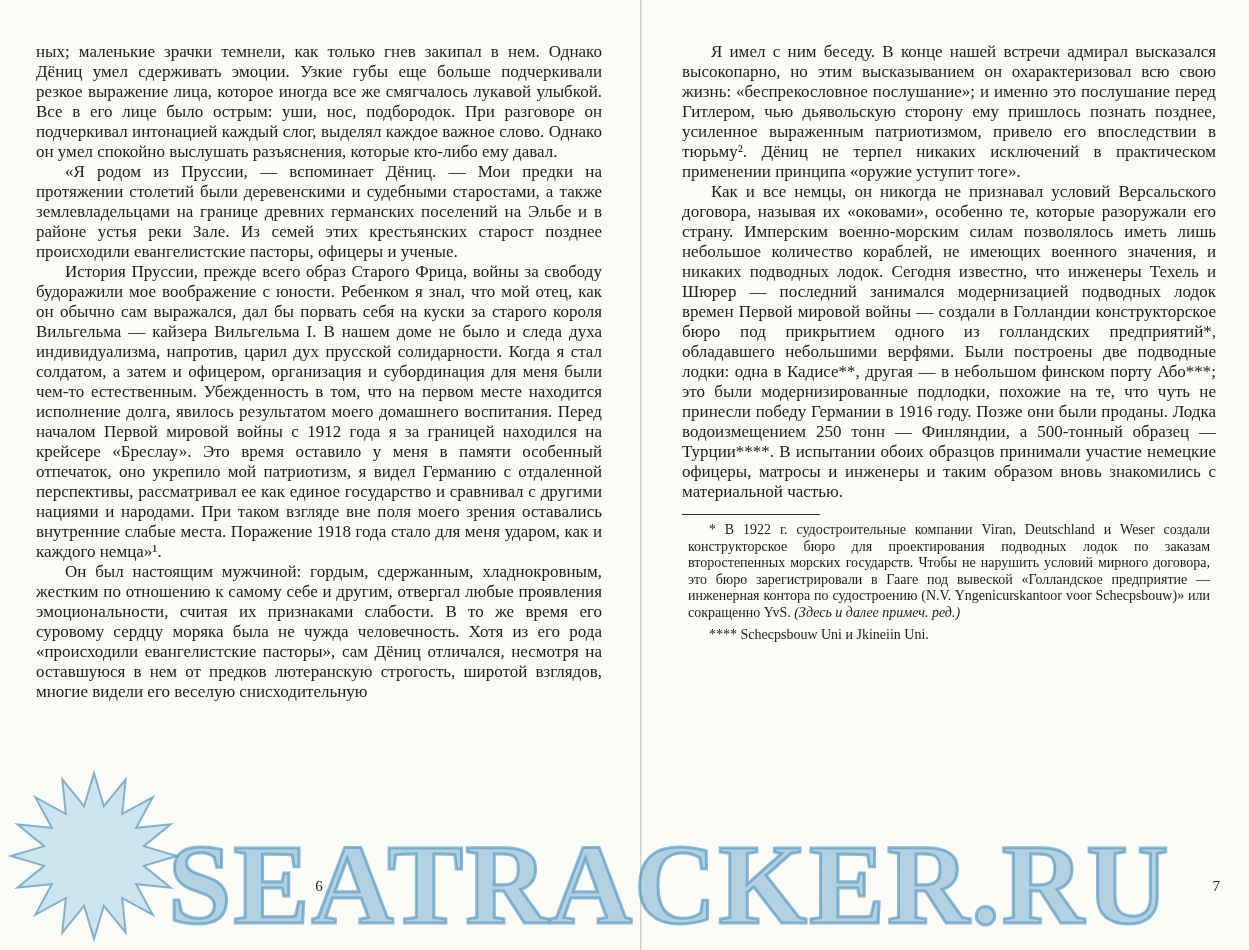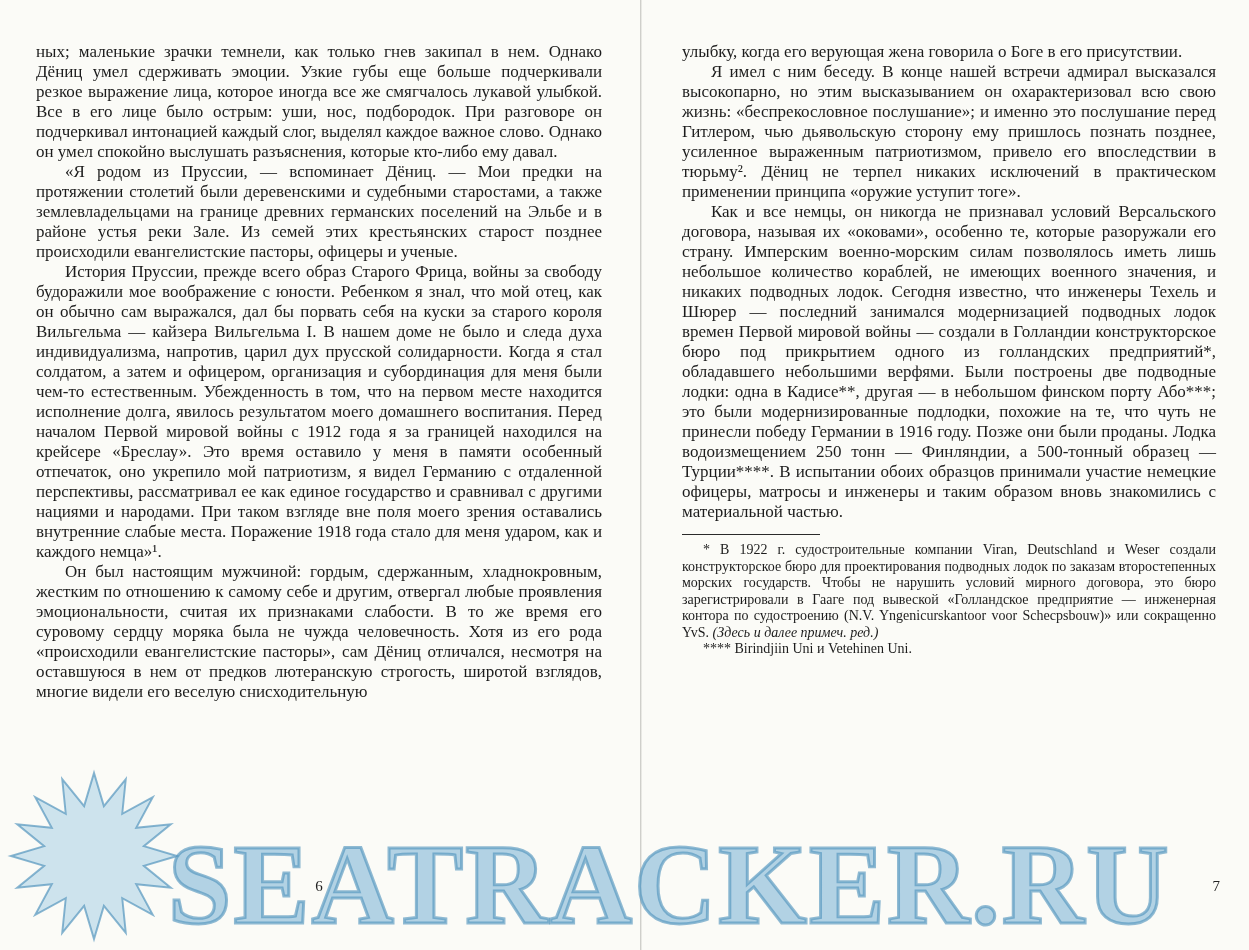--- a/index.html
+++ b/index.html
@@ -29,21 +29,21 @@
     hyphens: auto; -webkit-hyphens: auto;
   }
   .para.continuation { text-indent: 0; }
   .footnote-block { margin-top: 12px; }
   .footnote-sep {
     width: 138px; height: 0;
     border-top: 1.5px solid #2a2a2a;
     margin: 4px 0 7px 0;
   }
   .footnote {
-    margin: 0;
+    margin: 6px;
     text-align: justify;
     text-indent: 1.5em;
     font-size: 14px;
     line-height: 16.5px;
     hyphens: auto; -webkit-hyphens: auto;
   }
   .footnote .italic { font-style: italic; }
   .page-number { position: absolute; font-size: 15px; color: #222; }
   .page-number-left  { left: 50%; transform: translateX(-50%); top: 836px; }
   .page-number-right { right: -4px; top: 836px; }
@@ -77,32 +77,31 @@
 
   <div class="page page-left">
     <p class="para continuation">ных; маленькие зрачки темнели, как только гнев закипал в нем. Однако Дёниц умел сдерживать эмоции. Узкие губы еще больше подчеркивали резкое выражение лица, которое иногда все же смягчалось лукавой улыбкой. Все в его лице было острым: уши, нос, подбородок. При разговоре он подчеркивал интонацией каждый слог, выделял каждое важное слово. Однако он умел спокойно выслушать разъяснения, которые кто-либо ему давал.</p>
     <p class="para">«Я родом из Пруссии, — вспоминает Дёниц. — Мои предки на протяжении столетий были деревенскими и судебными старостами, а также землевладельцами на границе древних германских поселений на Эльбе и в районе устья реки Зале. Из семей этих крестьянских старост позднее происходили евангелистские пасторы, офицеры и ученые.</p>
     <p class="para">История Пруссии, прежде всего образ Старого Фрица, войны за свободу будоражили мое воображение с юности. Ребенком я знал, что мой отец, как он обычно сам выражался, дал бы порвать себя на куски за старого короля Вильгельма — кайзера Вильгельма I. В нашем доме не было и следа духа индивидуализма, напротив, царил дух прусской солидарности. Когда я стал солдатом, а затем и офицером, организация и субординация для меня были чем-то естественным. Убежденность в том, что на первом месте находится исполнение долга, явилось результатом моего домашнего воспитания. Перед началом Первой мировой войны с 1912 года я за границей находился на крейсере «Бреслау». Это время оставило у меня в памяти особенный отпечаток, оно укрепило мой патриотизм, я видел Германию с отдаленной перспективы, рассматривал ее как единое государство и сравнивал с другими нациями и народами. При таком взгляде вне поля моего зрения оставались внутренние слабые места. Поражение 1918 года стало для меня ударом, как и каждого немца»¹.</p>
     <p class="para">Он был настоящим мужчиной: гордым, сдержанным, хладнокровным, жестким по отношению к самому себе и другим, отвергал любые проявления эмоциональности, считая их признаками слабости. В то же время его суровому сердцу моряка была не чужда человечность. Хотя из его рода «происходили евангелистские пасторы», сам Дёниц отличался, несмотря на оставшуюся в нем от предков лютеранскую строгость, широтой взглядов, многие видели его веселую снисходительную</p>
     <div class="page-number page-number-left">6</div>
   </div>
 
   <div class="page page-right">
-    <p class="para continuation">улыбку, когда его верующая жена говорила о Боге в его присутствии.</p>
     <p class="para">Я имел с ним беседу. В конце нашей встречи адмирал высказался высокопарно, но этим высказыванием он охарактеризовал всю свою жизнь: «беспрекословное послушание»; и именно это послушание перед Гитлером, чью дьявольскую сторону ему пришлось познать позднее, усиленное выраженным патриотизмом, привело его впоследствии в тюрьму². Дёниц не терпел никаких исключений в практическом применении принципа «оружие уступит тоге».</p>
     <p class="para">Как и все немцы, он никогда не признавал условий Версальского договора, называя их «оковами», особенно те, которые разоружали его страну. Имперским военно-морским силам позволялось иметь лишь небольшое количество кораблей, не имеющих военного значения, и никаких подводных лодок. Сегодня известно, что инженеры Техель и Шюрер — последний занимался модернизацией подводных лодок времен Первой мировой войны — создали в Голландии конструкторское бюро под прикрытием одного из голландских предприятий*, обладавшего небольшими верфями. Были построены две подводные лодки: одна в Кадисе**, другая — в небольшом финском порту Або***; это были модернизированные подлодки, похожие на те, что чуть не принесли победу Германии в 1916 году. Позже они были проданы. Лодка водоизмещением 250 тонн — Финляндии, а 500-тонный образец — Турции****. В испытании обоих образцов принимали участие немецкие офицеры, матросы и инженеры и таким образом вновь знакомились с материальной частью.</p>
 
     <div class="footnote-block">
       <div class="footnote-sep"></div>
       <p class="footnote">
         <span>* В 1922 г. судостроительные компании Viran, Deutschland и Weser создали конструкторское бюро для проектирования подводных лодок по заказам второстепенных морских государств. Чтобы не нарушить условий мирного договора, это бюро зарегистрировали в Гааге под вывеской «Голландское предприятие — инженерная контора по судостроению (N.V. Yngenicurskantoor voor Schecpsbouw)» или сокращенно YvS.</span>
         <span class="italic">(Здесь и далее примеч. ред.)</span>
       </p>
       <p class="footnote">
-        <span>**** Birindjiin Uni и Vetehinen Uni.</span>
+        <span>**** Schecpsbouw Uni и Jkineiin Uni.</span>
       </p>
     </div>
 
     <div class="page-number page-number-right">7</div>
   </div>
 
   <div class="watermark">
     <svg class="watermark-star" viewBox="0 0 180 180" xmlns="http://www.w3.org/2000/svg">
       <polygon points="175,90 141,100.1 168.5,122.5 133.2,118.9 150.1,150.1 118.9,133.2 122.5,168.5 100.1,141 90,175 79.9,141 57.5,168.5 61.1,133.2 29.9,150.1 46.8,118.9 11.5,122.5 39,100.1 5,90 39,79.9 11.5,57.5 46.8,61.1 29.9,29.9 61.1,46.8 57.5,11.5 79.9,39 90,5 100.1,39 122.5,11.5 118.9,46.8 150.1,29.9 133.2,61.1 168.5,57.5 141,79.9" fill="rgba(168,208,230,0.55)" stroke="rgba(73,143,186,0.65)" stroke-width="2"></polygon>
     </svg>

